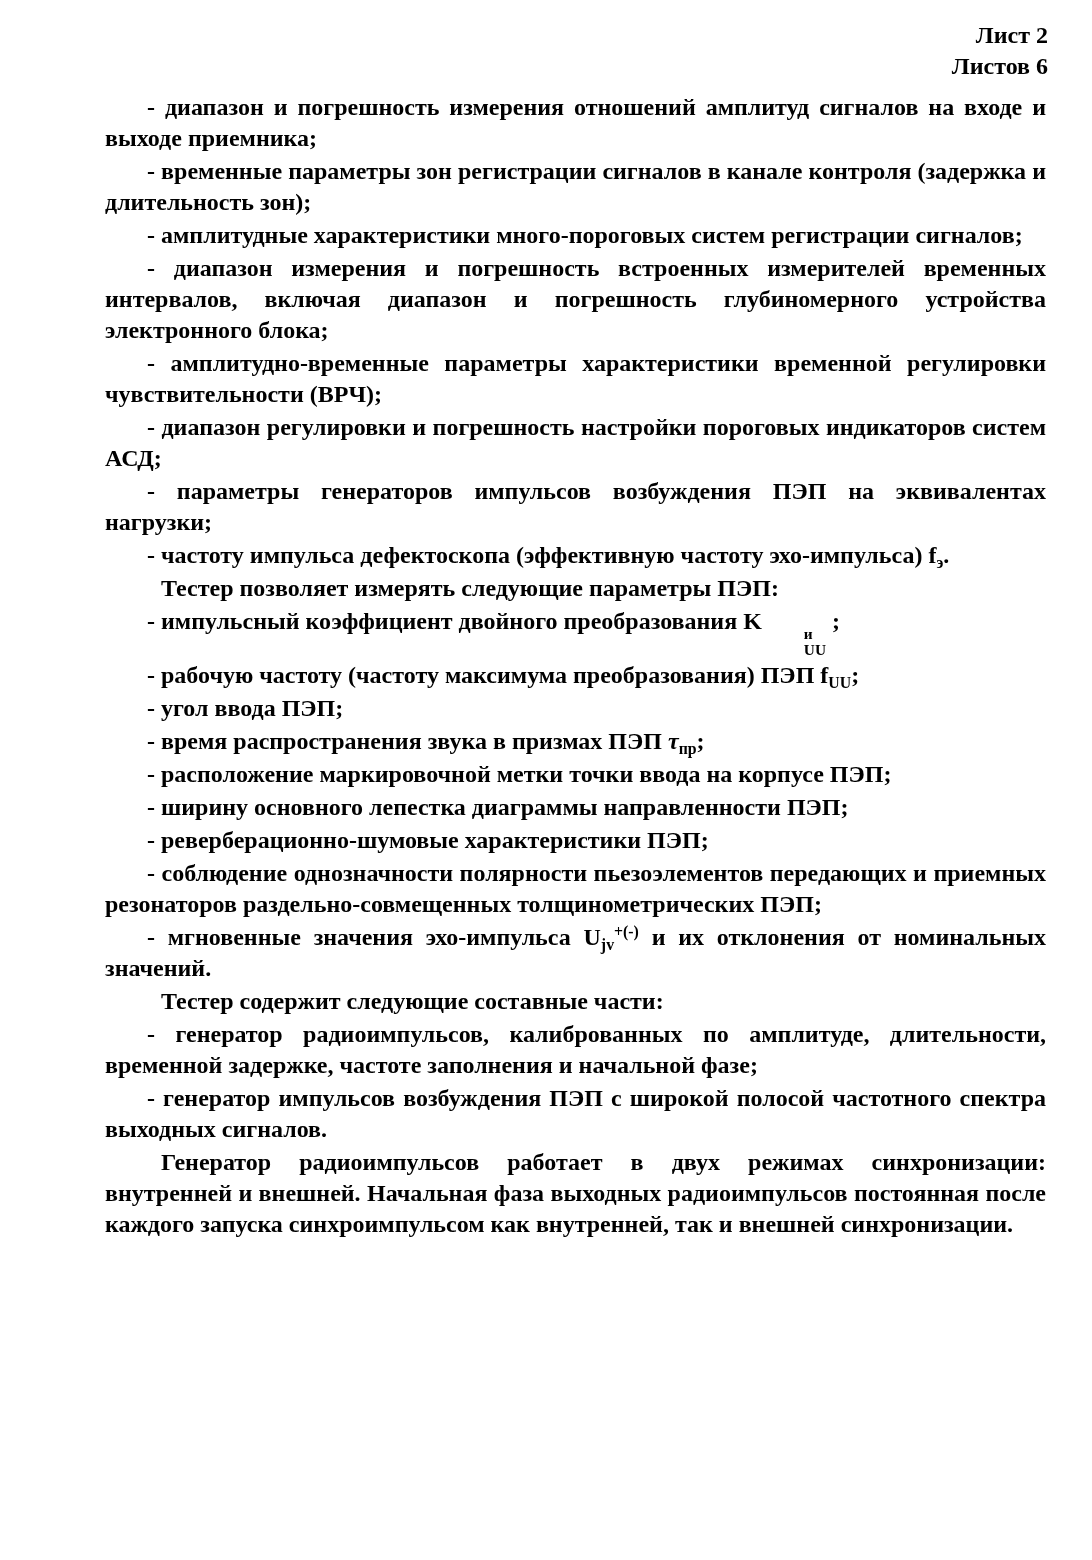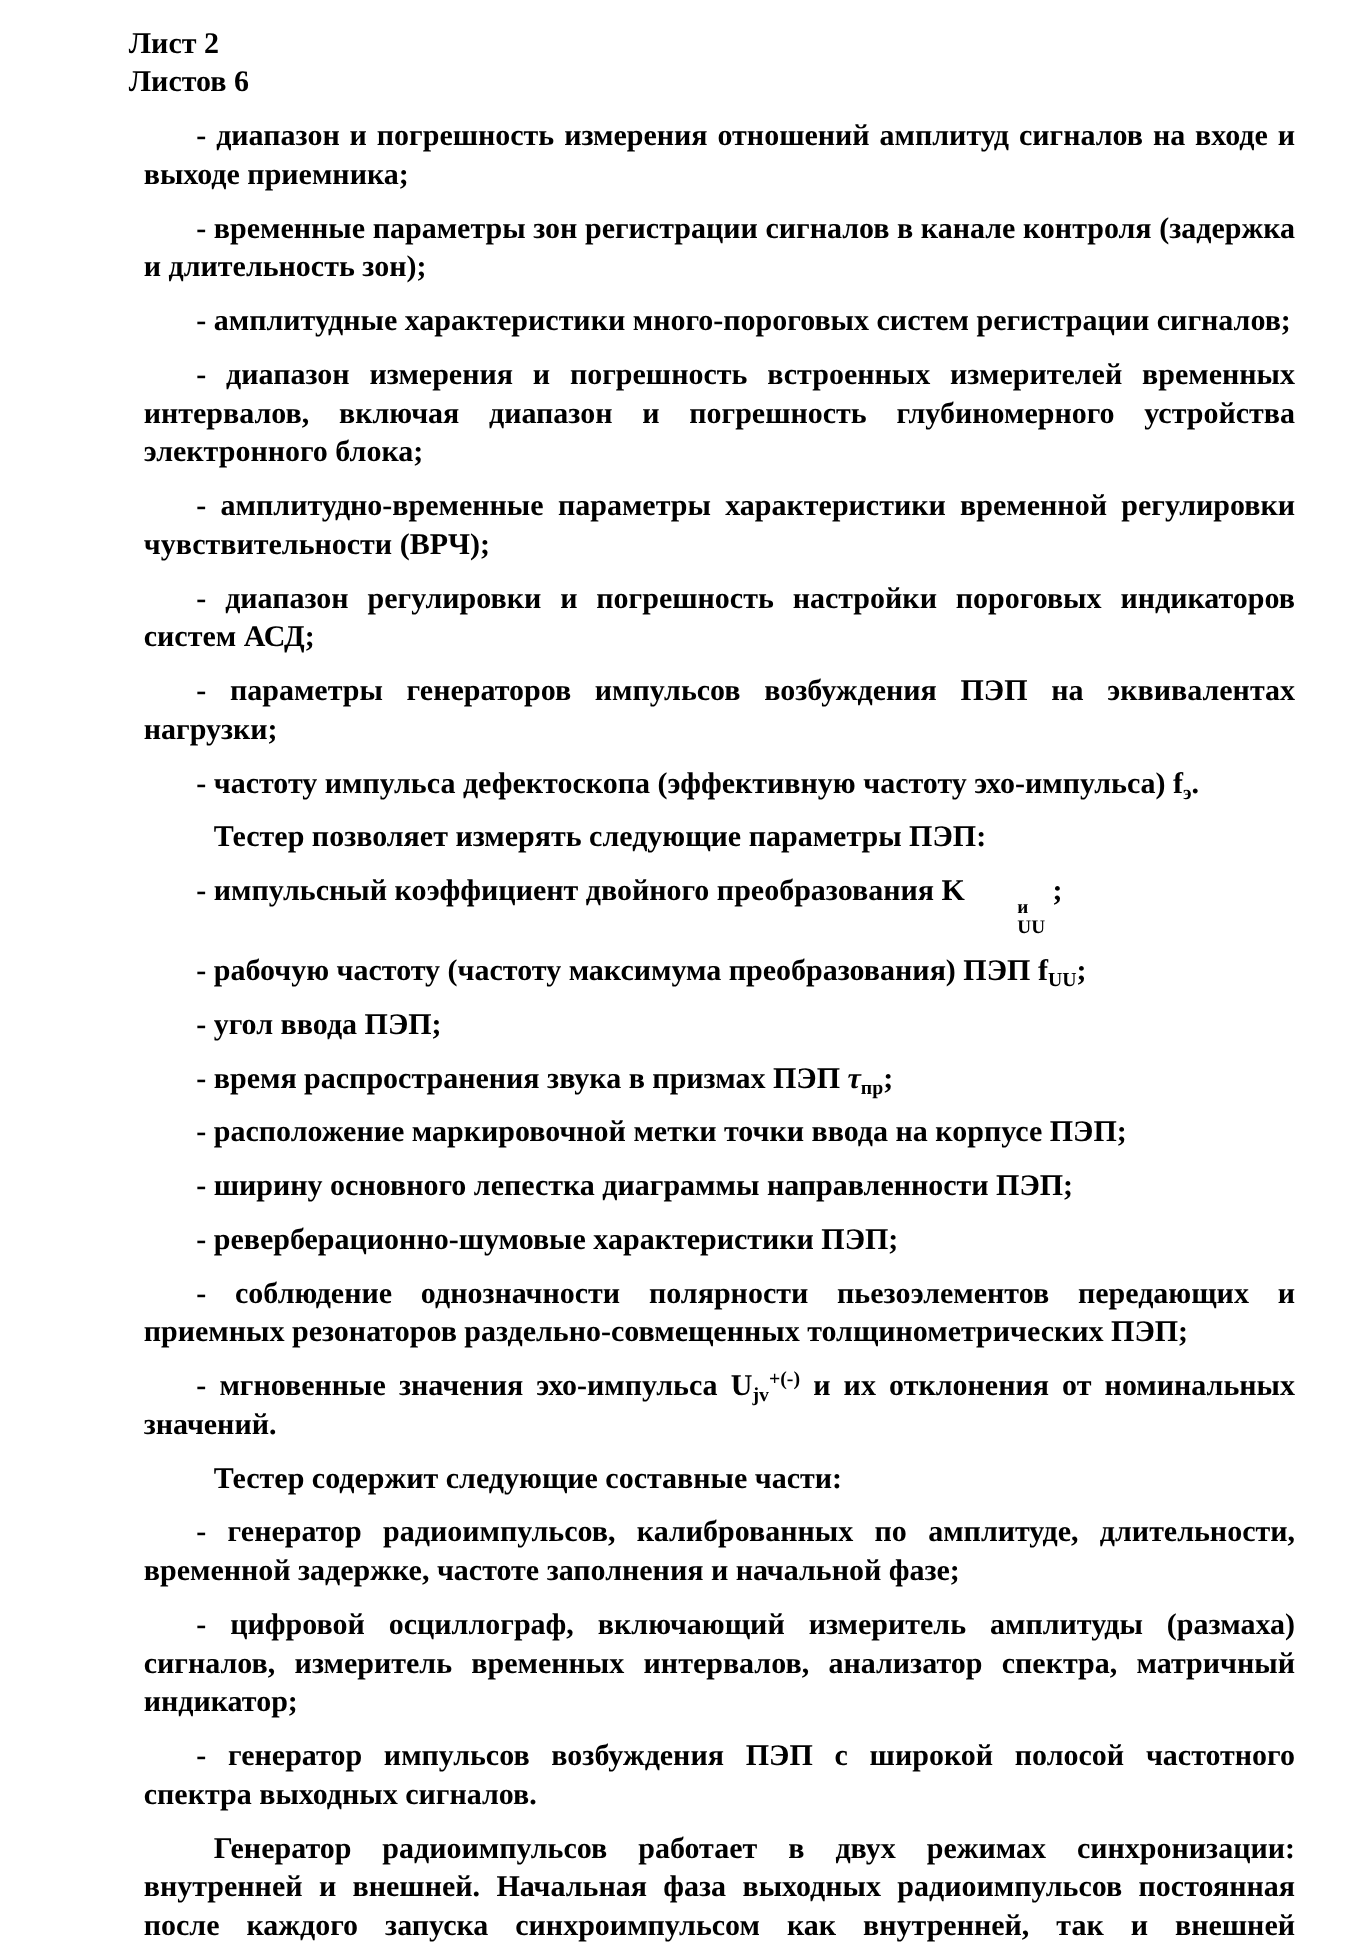--- a/index.html
+++ b/index.html
@@ -15,28 +15,28 @@
     background: #ffffff;
     color: #000000;
     font-family: "Liberation Serif", "DejaVu Serif", serif;
     font-weight: 700;
     font-size: 24px;
     line-height: 31px;
     padding: 20px 44px 0 103px;
     overflow: hidden;
   }
   .header {
-    text-align: left;
+    text-align: right;
     margin-bottom: 10px;
   }
   .header div {
     white-space: nowrap;
   }
   .doc-body p.para {
-    margin: 12px;
+    margin: 2px;
     text-align: justify;
   }
   .para.li   { text-indent: 42px; }
   .para.pind { text-indent: 56px; font-family: Liberation Serif, serif; }
   .para.spaced { margin-top: 22px; }
 
   .formula { white-space: nowrap; }
   .sub {
     font-size: 0.66em;
     vertical-align: -0.32em;
@@ -82,17 +82,16 @@
       <p class="para li"><span>- рабочую частоту (частоту максимума преобразования) ПЭП </span><span class="formula"><span class="fbase">f</span><span class="sub">UU</span></span><span>;</span></p>
       <p class="para li"><span>- угол ввода ПЭП;</span></p>
       <p class="para li"><span>- время распространения звука в призмах ПЭП </span><span class="formula"><span class="fbase it">τ</span><span class="sub">пр</span></span><span>;</span></p>
       <p class="para li"><span>- расположение маркировочной метки точки ввода на корпусе ПЭП;</span></p>
       <p class="para li"><span>- ширину основного лепестка диаграммы направленности ПЭП;</span></p>
       <p class="para li"><span>- реверберационно-шумовые характеристики ПЭП;</span></p>
       <p class="para li"><span>- соблюдение однозначности полярности пьезоэлементов передающих и приемных резонаторов раздельно-совмещенных толщинометрических ПЭП;</span></p>
       <p class="para li"><span>- мгновенные значения эхо-импульса </span><span class="formula"><span class="fbase">U</span><span class="sub">jv</span><span class="sup">+(-)</span></span><span> и их отклонения от номинальных значений.</span></p>
       <p class="para pind spaced"><span>Тестер содержит следующие составные части:</span></p>
       <p class="para li"><span>- генератор радиоимпульсов, калиброванных по амплитуде, длительности, временной задержке, частоте заполнения и начальной фазе;</span></p>
-      <p class="para li"><span>- цифровой осциллограф, включающий измеритель амплитуды (размаха) сигналов, измеритель временных интервалов, анализатор спектра, матричный индикатор;</span></p>
       <p class="para li"><span>- генератор импульсов возбуждения ПЭП с широкой полосой частотного спектра выходных сигналов.</span></p>
       <p class="para pind spaced"><span>Генератор радиоимпульсов работает в двух режимах синхронизации: внутренней и внешней. Начальная фаза выходных радиоимпульсов постоянная после каждого запуска синхроимпульсом как внутренней, так и внешней синхронизации.</span></p>
     </div>
 </div>
 
 </body></html>

